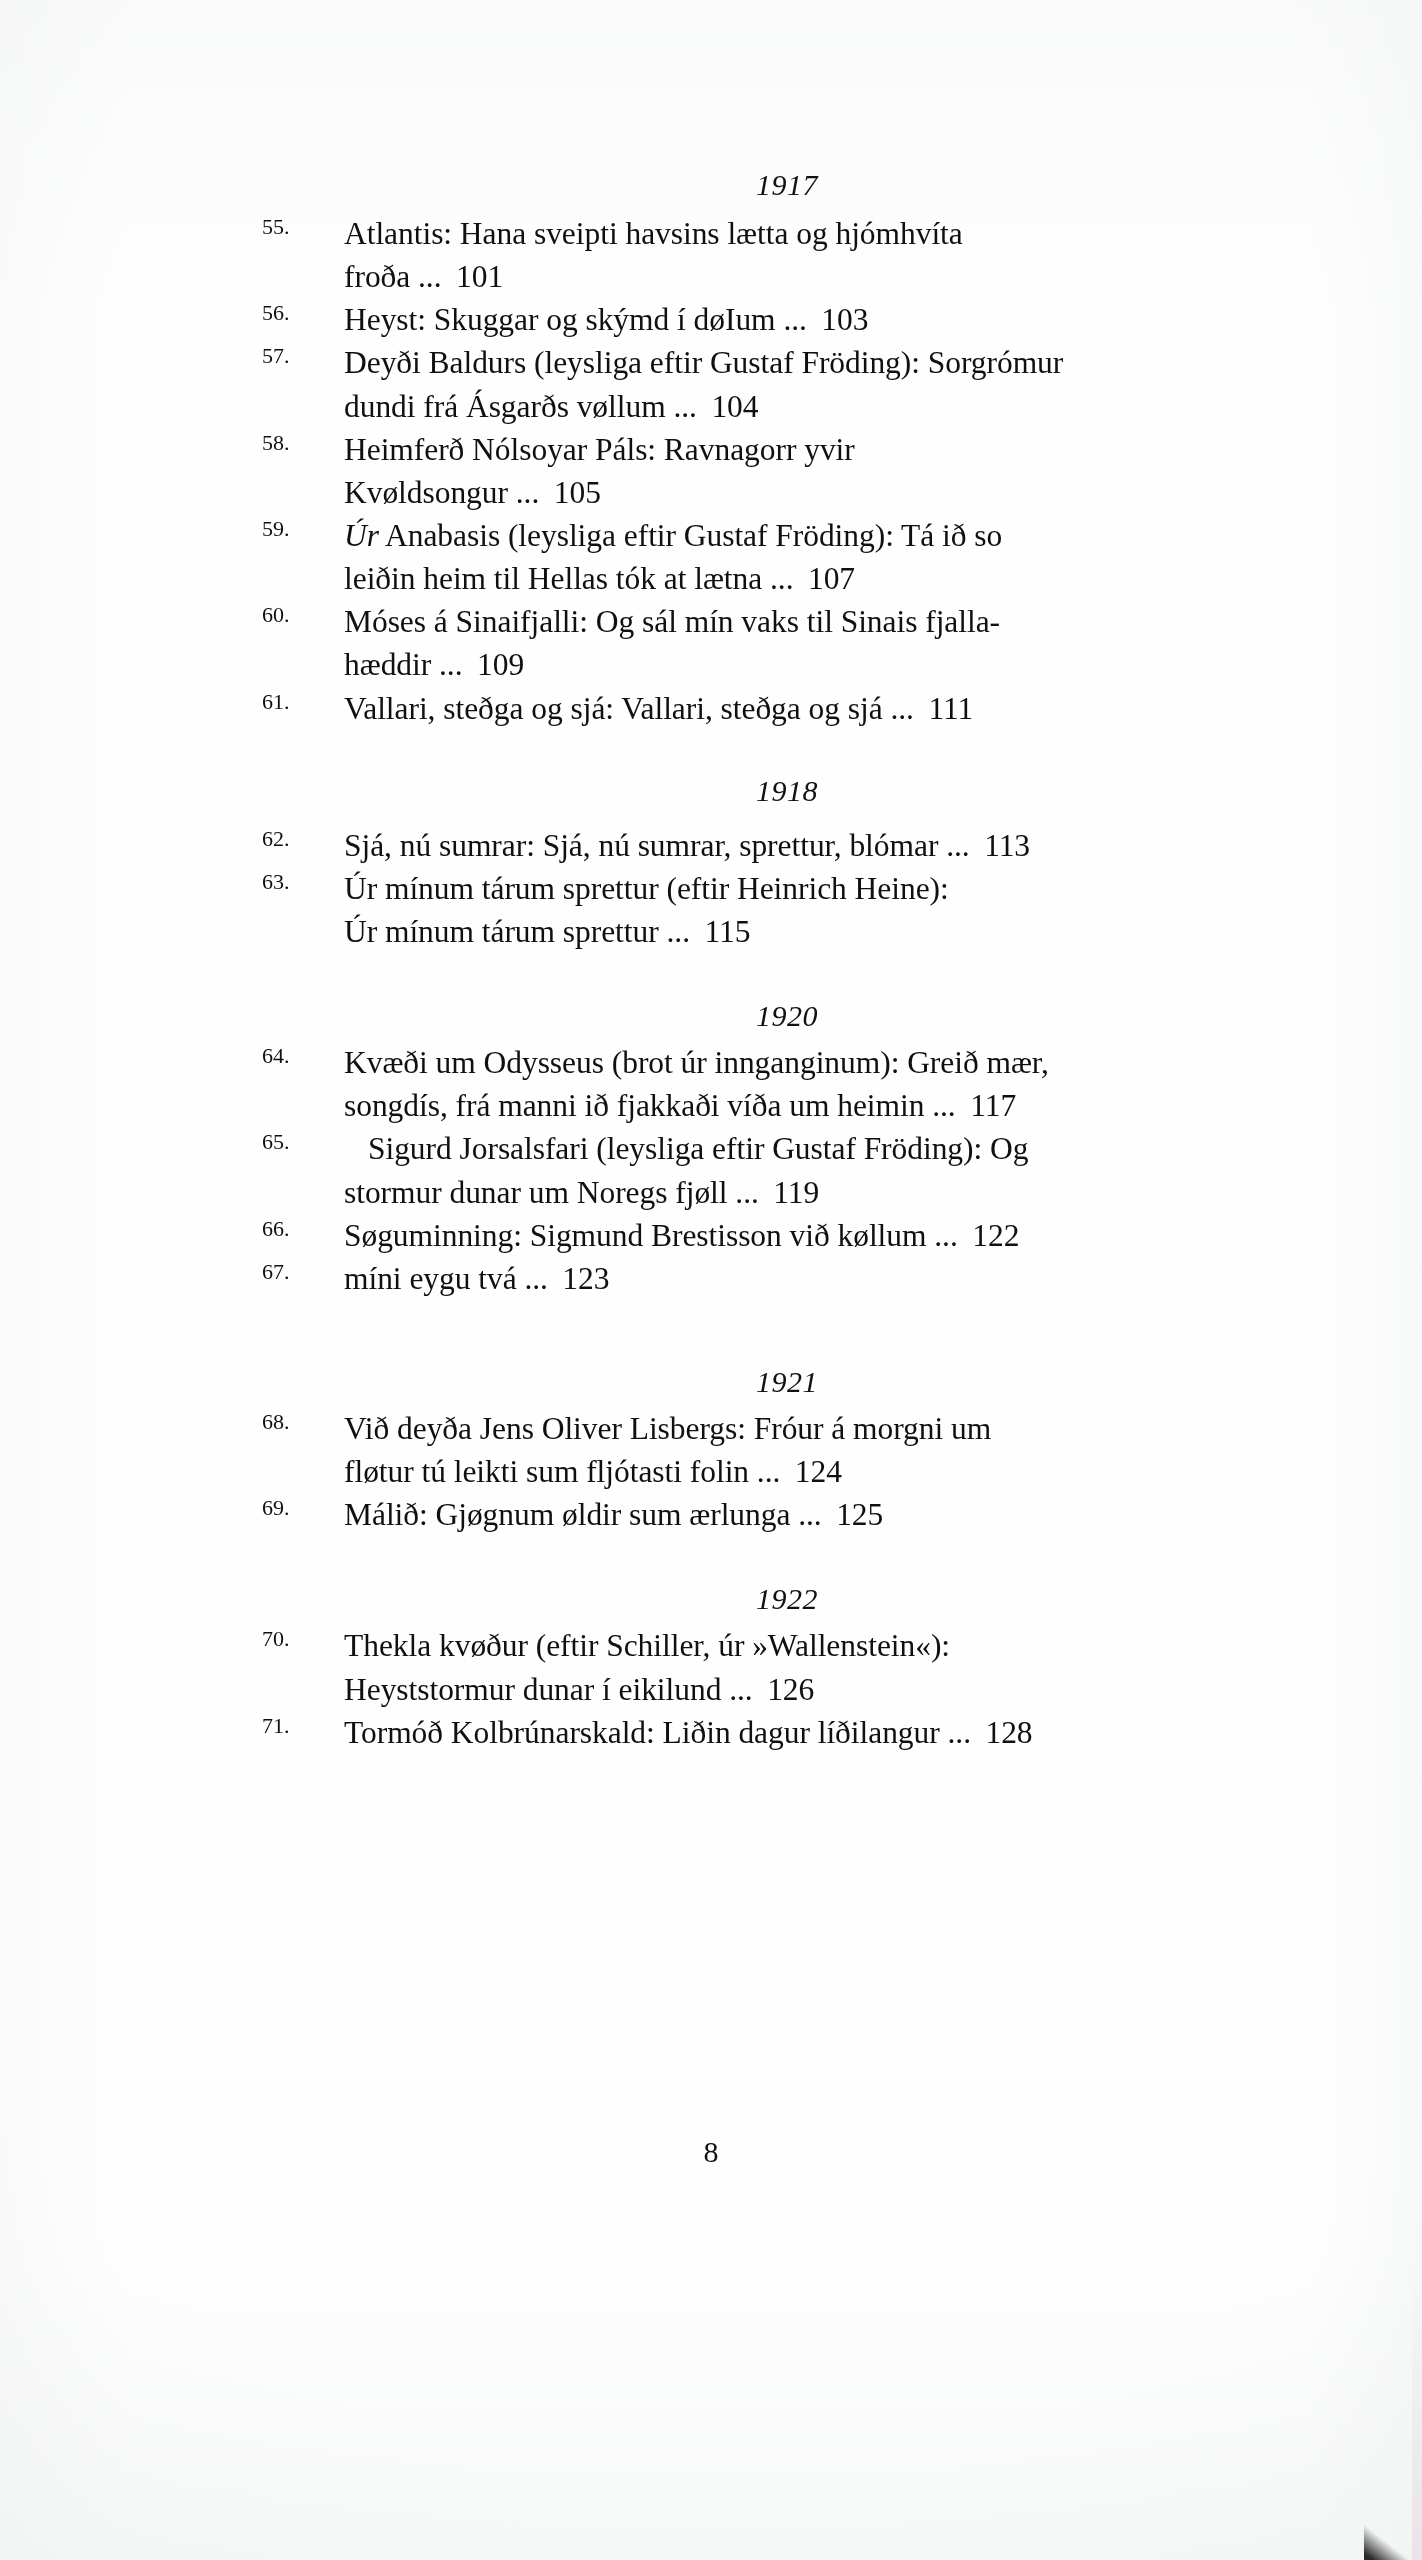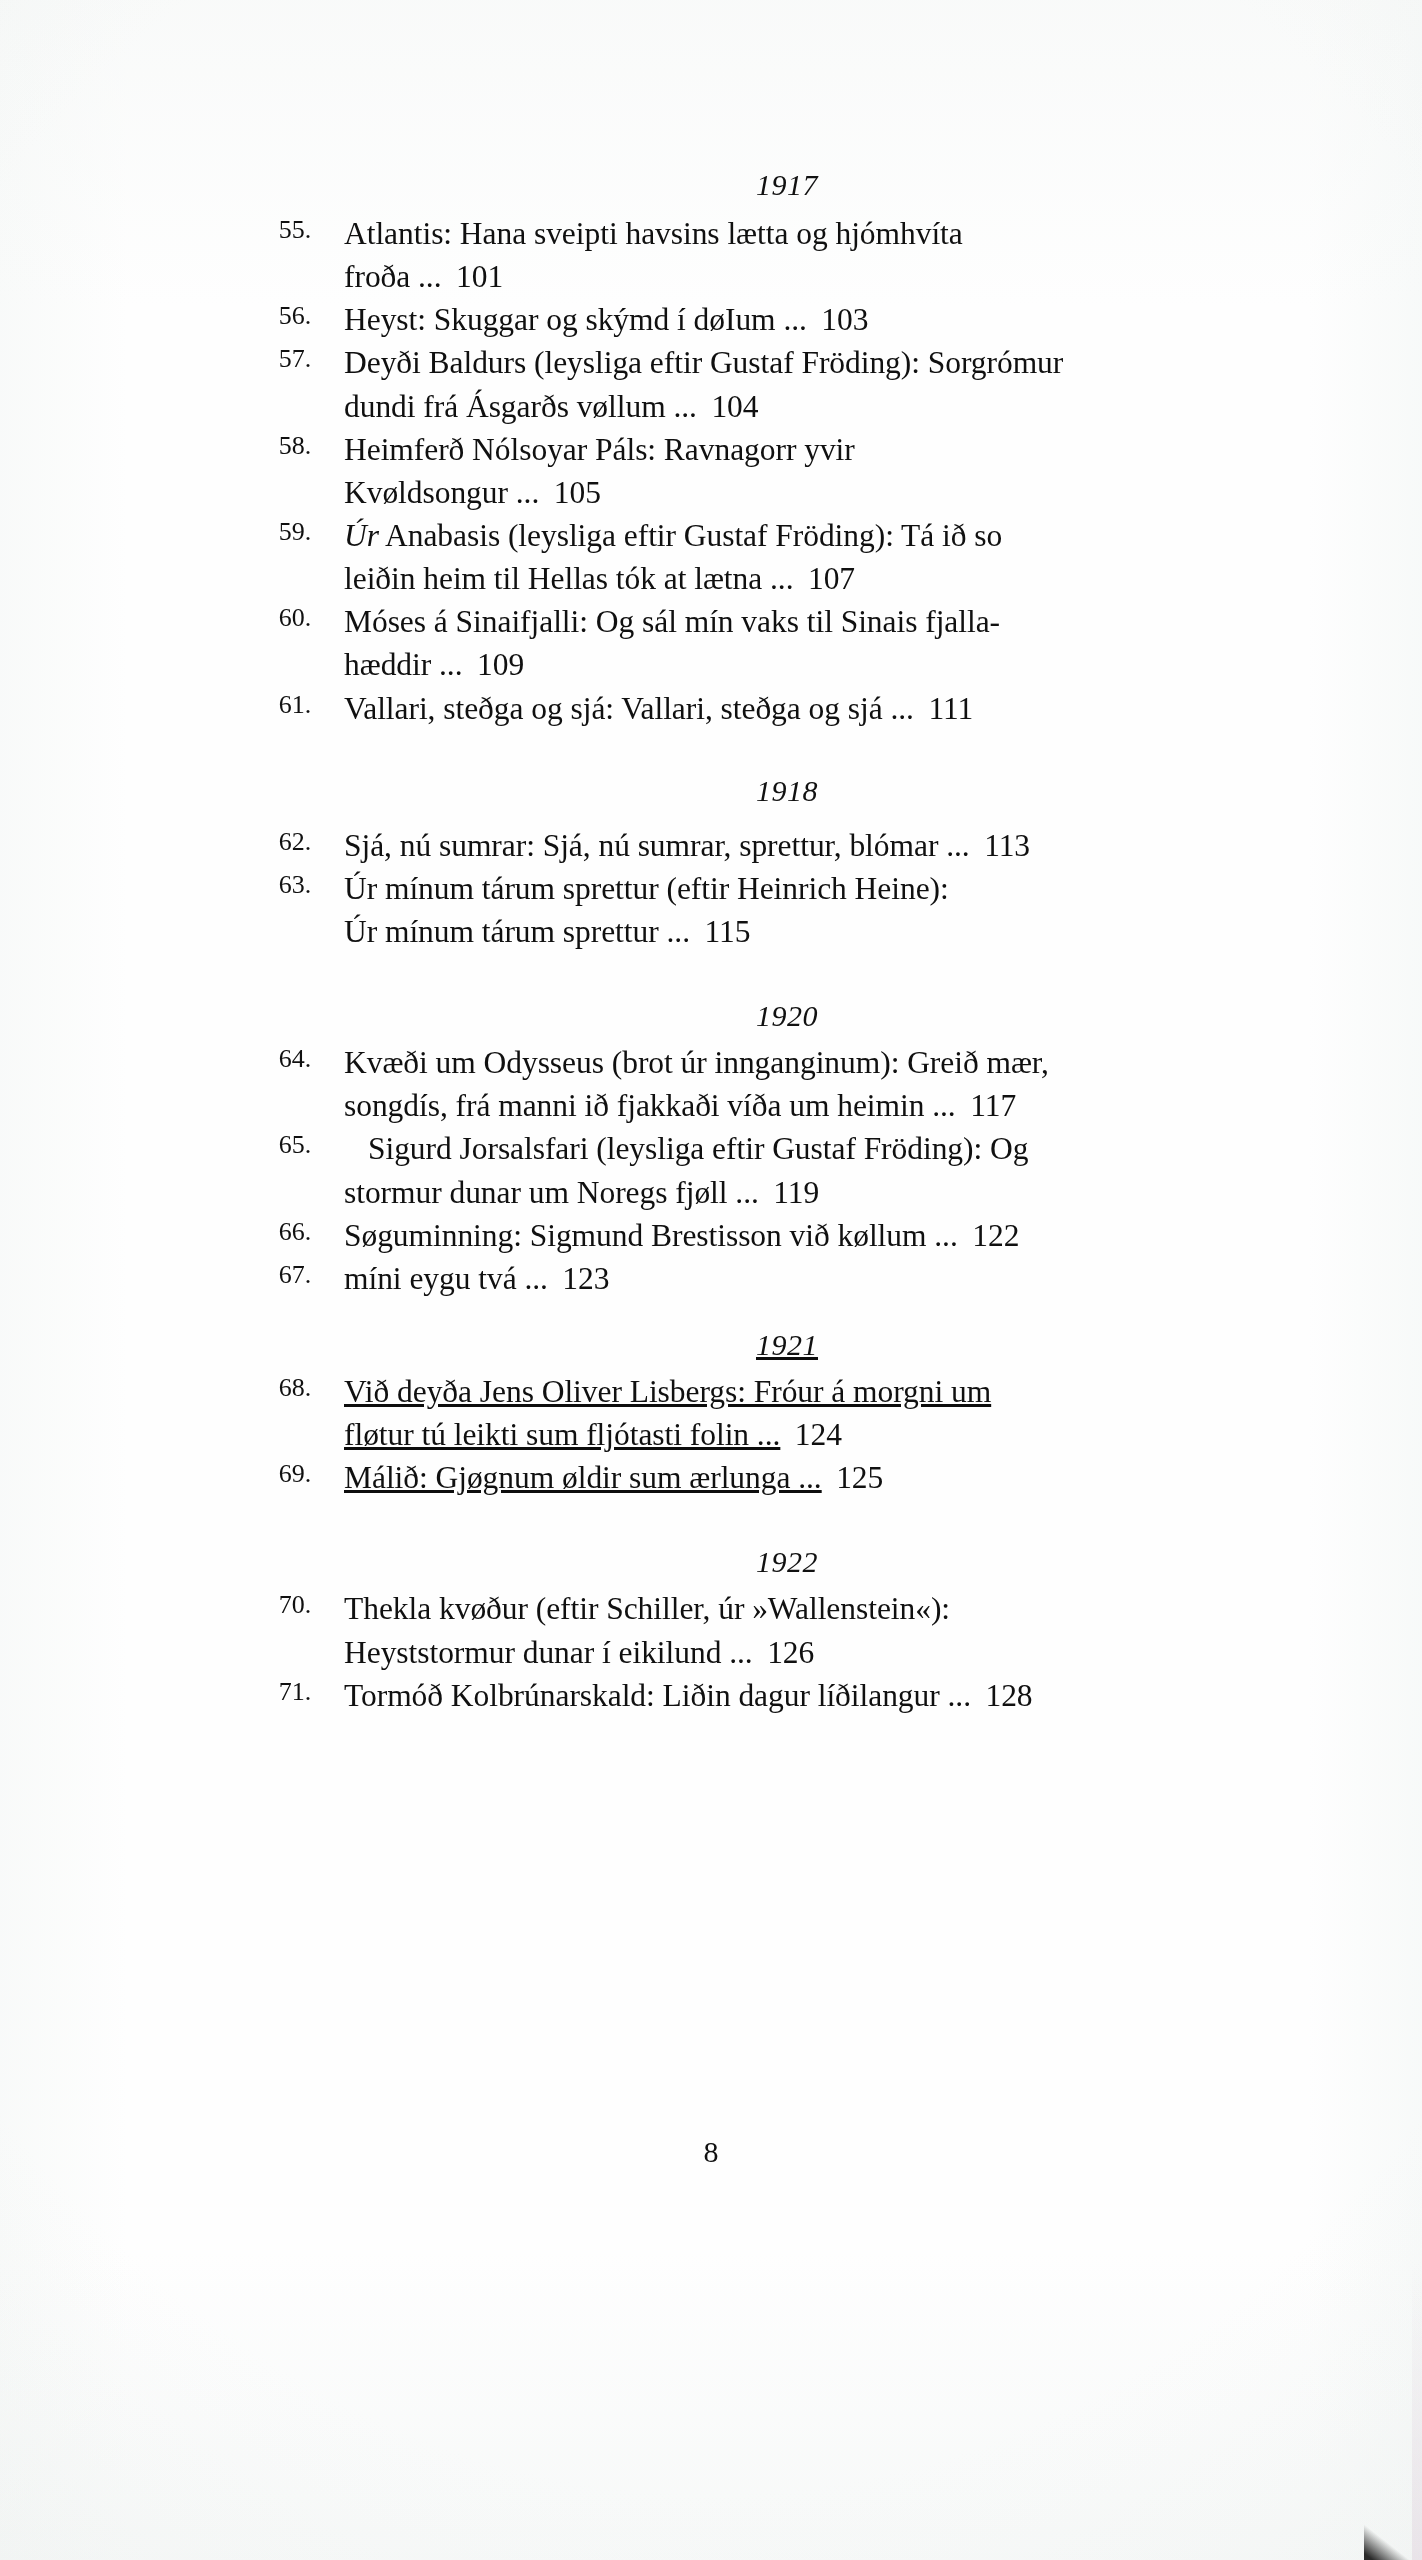--- a/index.html
+++ b/index.html
@@ -59,22 +59,22 @@
     line-height: 1.37;
     color: #101010;
     letter-spacing: -0.05px;
   }
 
   .entry .num {
     position: absolute;
     left: 0;
     top: 0;
     width: 66px;
-    text-align: center;
-    font-size: 26px;
+    text-align: left;
+    font-size: 22px;
   }
 
   .entry .body {
     display: block;
   }
 
   .ital { font-style: italic; }
 
   .pg {
     display: inline-block;
@@ -207,21 +207,21 @@
             <span style="display: block;"><span>Søguminning: Sigmund Brestisson við køllum ...</span><span class="pg">122</span></span>
           </span>
         </div>
         <div class="entry">
           <span class="num">67.</span>
           <span class="body">
             <span style="display: block;"><span>míni eygu tvá ...</span><span class="pg">123</span></span>
           </span>
         </div>
       </div>
-      <div class="section" style="margin-top: 28px; text-decoration: underline;">
+      <div class="section" style="margin-top: 65px;">
         <div class="year-heading" style="margin-bottom: 8px;">1921</div>
         <div class="entry">
           <span class="num">68.</span>
           <span class="body">
             <span style="display: block;"><span>Við deyða Jens Oliver Lisbergs: Fróur á morgni um</span></span>
             <span style="display: block;"><span>fløtur tú leikti sum fljótasti folin ...</span><span class="pg">124</span></span>
           </span>
         </div>
         <div class="entry">
           <span class="num">69.</span>

